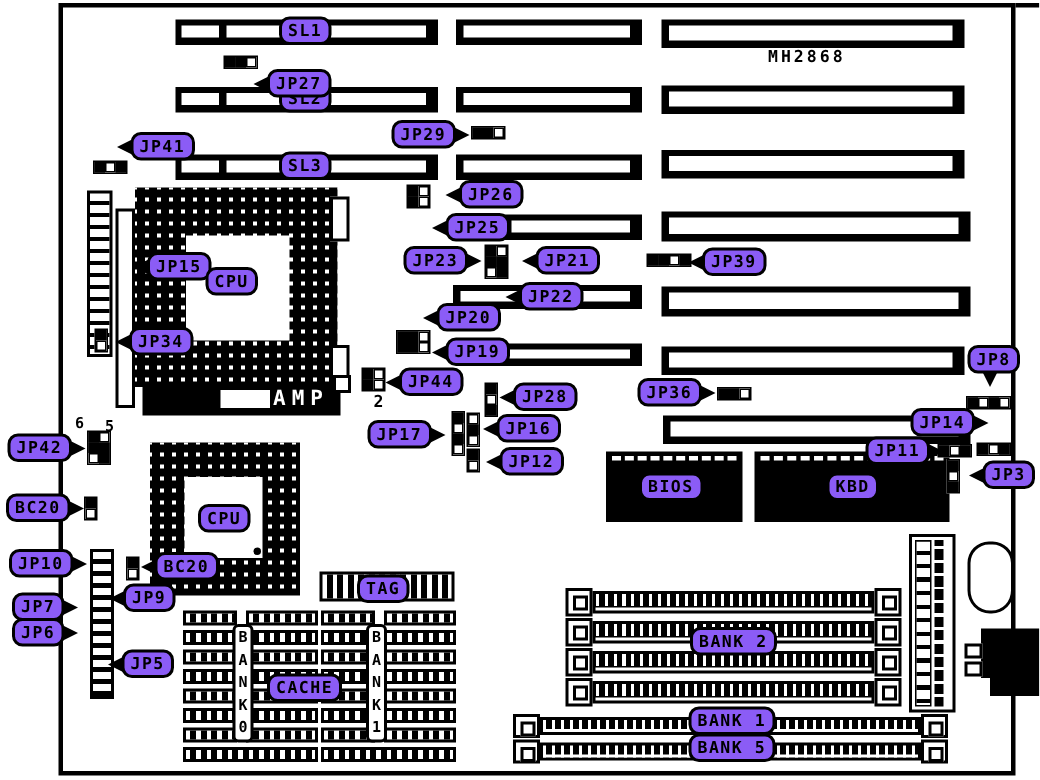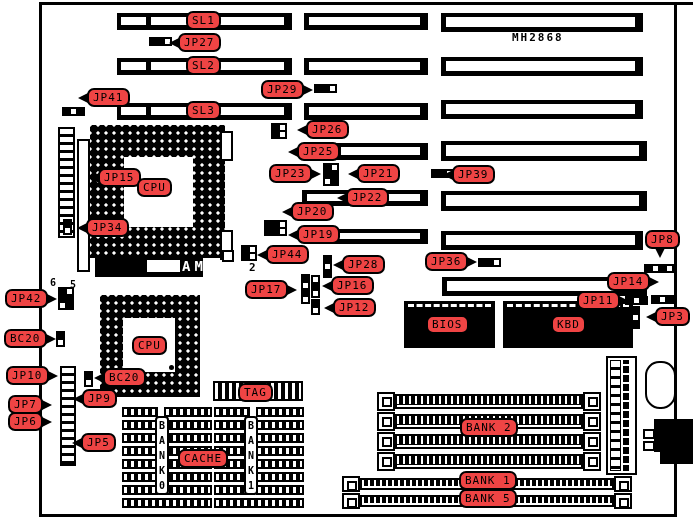--- a/index.html
+++ b/index.html
@@ -5,22 +5,22 @@
   html,body{margin:0;padding:0;background:#fff}
   .stage{position:relative;width:693px;height:520px;background:#fff;overflow:hidden;
          font-family:"DejaVu Sans Mono",monospace;color:#000}
   .abs{position:absolute}
   .board-outline{left:39px;top:2px;width:632px;height:509px;border:3px solid #000;z-index:1}
   .topline-ext{left:677px;top:2px;width:16px;height:3px;background:#000;z-index:1}
 
   .bar{position:absolute;background:#000;z-index:6}
   .bar-in{position:absolute;background:#fff}
 
-  .callout{position:absolute;background:#ef4444;border:2px solid #000;border-radius:7px;
-           font-weight:normal;font-size:11px;line-height:13px;padding:1px 4px;letter-spacing:1px;
+  .callout{position:absolute;background:#8b5cf6;border:2px solid #000;border-radius:7px;
+           font-weight:bold;font-size:11px;line-height:13px;padding:1px 4px;letter-spacing:1px;
            white-space:nowrap;z-index:40}
   .tail{position:absolute;width:0;height:0;z-index:39}
   .tail-l{border-top:5px solid transparent;border-bottom:5px solid transparent;border-right:10px solid #000;
           left:-11px;top:50%;transform:translateY(-50%)}
   .tail-r{border-top:5px solid transparent;border-bottom:5px solid transparent;border-left:10px solid #000;
           right:-11px;top:50%;transform:translateY(-50%)}
   .tail-d{border-left:5px solid transparent;border-right:5px solid transparent;border-top:10px solid #000;
           bottom:-11px;left:8px}
 
   .freetext{position:absolute;font-weight:bold;z-index:35;letter-spacing:2px}
@@ -89,21 +89,21 @@
   <div class="handle" style="left:220px;top:230px;width:9px;height:26px"></div>
   <div class="lever" style="left:77px;top:139px;width:9px;height:129px"></div>
 
   <div class="socket" style="left:100px;top:295px;width:100px;height:102px"></div>
   <div class="core" style="left:123px;top:318px;width:52px;height:54px"></div>
   <div class="pin1dot" style="left:169px;top:365px"></div>
 
   <div class="strip" style="left:58px;top:127px;width:13px;height:107px"></div>
   <div class="strip" style="left:60px;top:366px;width:12px;height:96px"></div>
 
-  <div class="amp" style="left:95px;top:256px;width:108px;height:21px">
+  <div class="amp" style="left:95px;top:256px;width:132px;height:21px">
     <div class="amp-win" style="left:52px;top:4px;width:33px;height:12px"></div>
     <div class="amp-text" style="left:87px;top:3px">AMP</div>
   </div>
   <div class="amp-pin" style="left:222px;top:250px;width:8px;height:8px"></div>
 
   <div class="romchip" style="left:404px;top:301px;width:91px;height:47px">
     <div class="romdash"></div>
   </div>
   <div class="romchip" style="left:503px;top:301px;width:130px;height:47px">
     <div class="romdash"></div>
@@ -284,28 +284,28 @@
       <span class="pin f"></span>
       <span class="pin"></span>
     </div>
     <div class="pins" style="left: 84px; top: 371px; grid-template-columns: repeat(1, 7px);">
       <span class="pin f"></span>
       <span class="pin"></span>
     </div>
     <div class="callout" style="left: 186px; top: 11px;">SL1</div>
     <div class="callout" style="left: 186px; top: 56px;">SL2</div>
     <div class="callout" style="left: 186px; top: 101px;">SL3</div>
-    <div class="callout" style="left: 178px; top: 33px;">JP27<span class="tail tail-l"></span></div>
+    <div class="callout" style="left: 178px; top: 46px;">JP27<span class="tail tail-l"></span></div>
     <div class="callout" style="left: 261px; top: 80px;">JP29<span class="tail tail-r"></span></div>
     <div class="callout" style="left: 87px; top: 88px; text-align: center;">JP41<span class="tail tail-l"></span></div>
     <div class="callout" style="left: 306px; top: 120px;">JP26<span class="tail tail-l"></span></div>
     <div class="callout" style="left: 297px; top: 142px;">JP25<span class="tail tail-l"></span></div>
     <div class="callout" style="left: 269px; top: 164px;">JP23<span class="tail tail-r"></span></div>
     <div class="callout" style="left: 357px; top: 164px;">JP21<span class="tail tail-l"></span></div>
-    <div class="callout" style="left: 452px; top: 165px;">JP39<span class="tail tail-l"></span></div>
+    <div class="callout" style="left: 468px; top: 165px;">JP39<span class="tail tail-l"></span></div>
     <div class="callout" style="left: 346px; top: 188px;">JP22<span class="tail tail-l"></span></div>
     <div class="callout" style="left: 291px; top: 202px;">JP20<span class="tail tail-l"></span></div>
     <div class="callout" style="left: 297px; top: 225px;">JP19<span class="tail tail-l"></span></div>
     <div class="callout" style="left: 645px; top: 230px;">JP8<span class="tail tail-d"></span></div>
     <div class="callout" style="left: 266px; top: 245px;">JP44<span class="tail tail-l"></span></div>
     <div class="callout" style="left: 425px; top: 252px;">JP36<span class="tail tail-r"></span></div>
     <div class="callout" style="left: 342px; top: 255px;">JP28<span class="tail tail-l"></span></div>
     <div class="callout" style="left: 607px; top: 272px;">JP14<span class="tail tail-r"></span></div>
     <div class="callout" style="left: 245px; top: 280px;">JP17<span class="tail tail-r"></span></div>
     <div class="callout" style="left: 331px; top: 276px;">JP16<span class="tail tail-l"></span></div>

